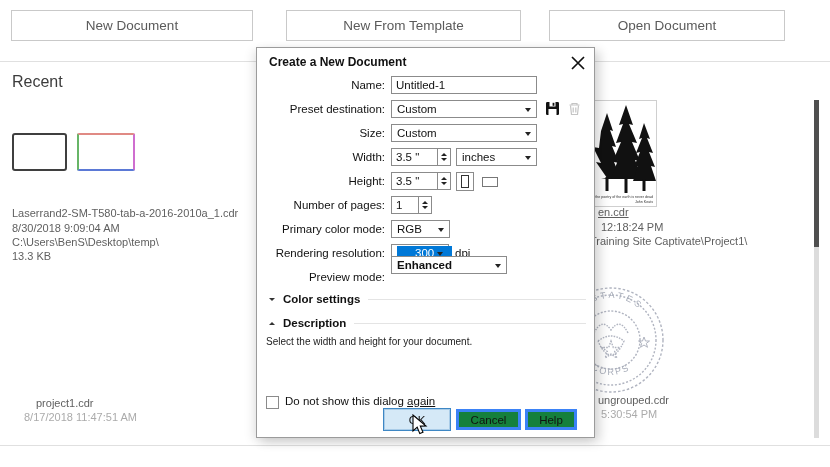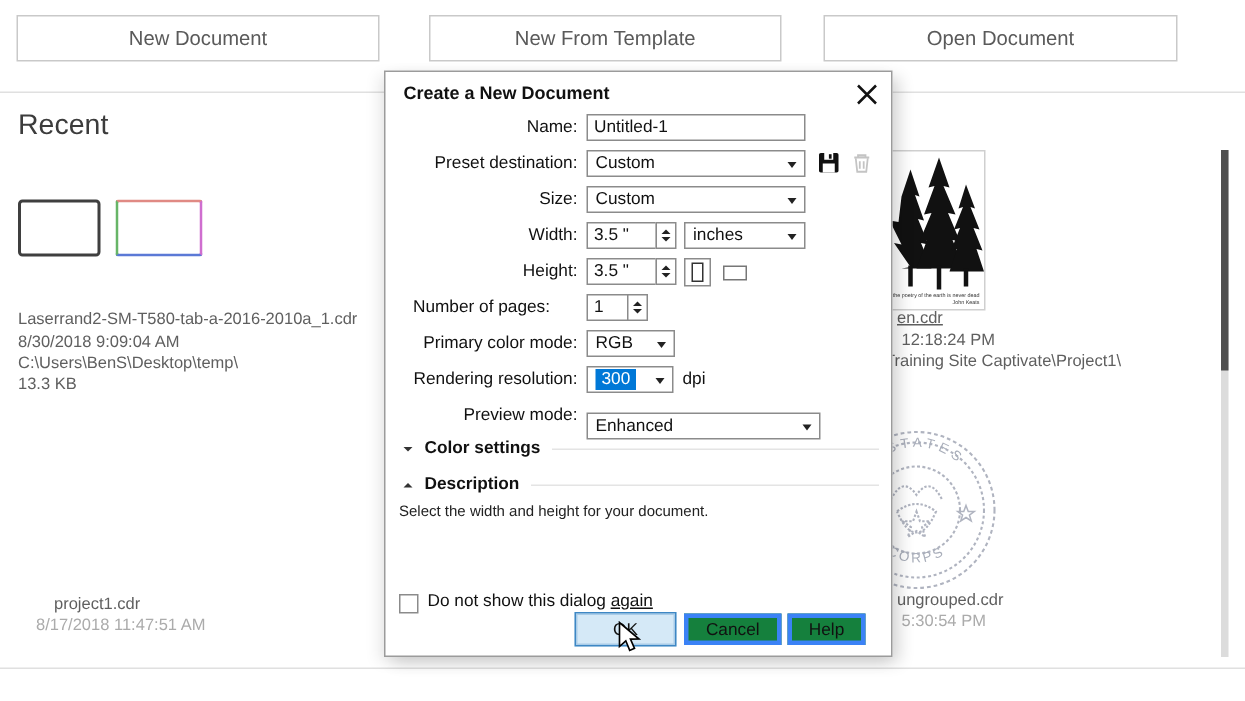--- a/index.html
+++ b/index.html
@@ -10,21 +10,21 @@
   }
   
   .topbtn{
     position:absolute;top:10px;height:31px;box-sizing:border-box;
     border:1px solid #c9c9c9;background:#fff;color:#5a5a5a;
     font-size:13.5px;display:flex;align-items:center;justify-content:center;
     cursor:pointer;
   }
   .hline{position:absolute;height:1px;background:#e0e0e0;left:0;width:830px;z-index:1;}
   
-  .recent-h{position:absolute;left:12px;top:73px;font-size:19px;color:#3c3c3c;z-index:0;}
+  .recent-h{position:absolute;left:12px;top:73px;font-size:16px;color:#3c3c3c;z-index:0;}
   .meta{position:absolute;font-size:11px;color:#5f5f5f;line-height:14.3px;white-space:pre;z-index:0;}
   .meta.dim{color:#ababab;}
   .thumb1{position:absolute;left:12px;top:133px;width:55px;height:38px;background:#fff;
     border:2px solid #3f3f3f;border-radius:3px;box-sizing:border-box;z-index:0;}
   .thumb2{position:absolute;left:77px;top:133px;width:58px;height:38px;background:#fff;
     border-top:2px solid #e08a84;border-right:2px solid #cf6ecf;
     border-bottom:2px solid #5b79d6;border-left:2px solid #67b567;
     border-radius:2px;box-sizing:border-box;z-index:0;}
   .treecard{position:absolute;left:592px;top:100px;width:65px;height:107px;background:#fff;
     border:1px solid #cfcfcf;box-sizing:border-box;z-index:2;}
@@ -56,21 +56,21 @@
     border-top:4px solid #222;}
   .spin{
     position:absolute;width:14px;height:18px;box-sizing:border-box;border:1px solid #8b8b8b;
     background:#fff;display:flex;flex-direction:column;align-items:center;
     justify-content:space-around;padding:3px 0;cursor:pointer;
   }
   .tri-up{width:0;height:0;border-left:3px solid transparent;border-right:3px solid transparent;
     border-bottom:3.5px solid #222;}
   .tri-dn{width:0;height:0;border-left:3px solid transparent;border-right:3px solid transparent;
     border-top:3.5px solid #222;}
-  .sel300{background:#0078d7;color:#fff;padding:1px 4px;}
+  .sel300{background:#0078d7;color:#fff;padding:1px 18px;}
   .orientbtn{position:absolute;width:18px;height:19px;box-sizing:border-box;border:1px solid #8b8b8b;
     background:#fff;display:flex;align-items:center;justify-content:center;cursor:pointer;}
   .port-rect{width:8px;height:13px;border:1.5px solid #333;box-sizing:border-box;}
   .land-rect{position:absolute;width:16px;height:10px;border:1.5px solid #777;
     box-sizing:border-box;cursor:pointer;background:#fff;}
   .sect{position:absolute;left:12px;width:317px;display:flex;align-items:center;gap:8px;}
   .sect b{font-size:11.5px;color:#111;}
   .sect .line{flex:1;height:1px;background:#e4e4e4;}
   .desc-text{position:absolute;left:9px;font-size:10px;color:#222;}
   .chk{position:absolute;left:9px;top:348px;width:13px;height:13px;box-sizing:border-box;
@@ -221,42 +221,42 @@
   <input class="txt" style="left: 134px; top: 124px; width: 47px;" value="3.5 &quot;">
   <div class="spin" style="left:180px;top:124px;">
     <span class="tri-up"></span>
     <span class="tri-dn"></span>
   </div>
   <div class="orientbtn" style="left:199px;top:124px;">
     <div class="port-rect"></div>
   </div>
   <div class="land-rect" style="left:225px;top:129px;"></div>
 
-  <div class="lbl" style="top:151px;text-align:center;">Number of pages:</div>
+  <div class="lbl" style="top:151px;">Number of pages:</div>
   <input class="txt" style="left: 134px; top: 148px; width: 28px;" value="1">
   <div class="spin" style="left:161px;top:148px;">
     <span class="tri-up"></span>
     <span class="tri-dn"></span>
   </div>
 
   <div class="lbl" style="top:175px;">Primary color mode:</div>
   <div class="combo" style="left:134px;top:172px;width:59px;">
     <span>RGB</span>
     <span class="arr-dn"></span>
   </div>
 
   <div class="lbl" style="top:199px;">Rendering resolution:</div>
   <div class="combo" style="left:134px;top:196px;width:58px;">
     <span class="sel300">300</span>
     <span class="arr-dn"></span>
   </div>
   <div class="lbl" style="left:198px;top:199px;width:auto;text-align:left;">dpi</div>
 
   <div class="lbl" style="top:223px;">Preview mode:</div>
-  <div class="combo" style="left:134px;top:227px;width:156px;">
+  <div class="combo" style="left:134px;top:208px;width:116px;font-weight:bold;">
     <span>Enhanced</span>
     <span class="arr-dn"></span>
   </div>
 
   <div class="sect" style="top:269px;">
     <span class="tri-up" style="border-bottom-color:#333;"></span>
     <b>Description</b>
     <span class="line"></span>
   </div>
 

